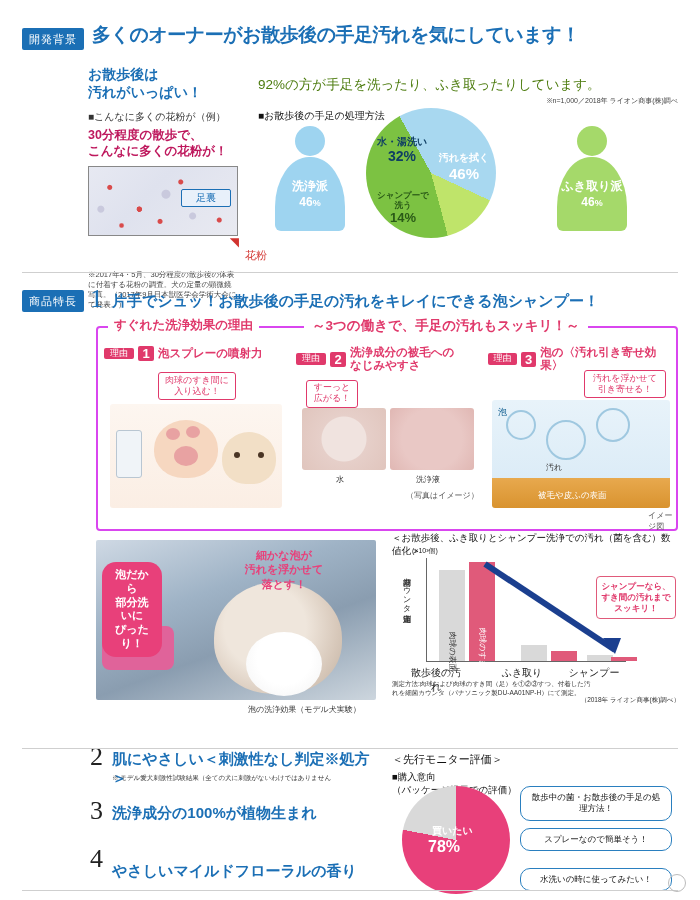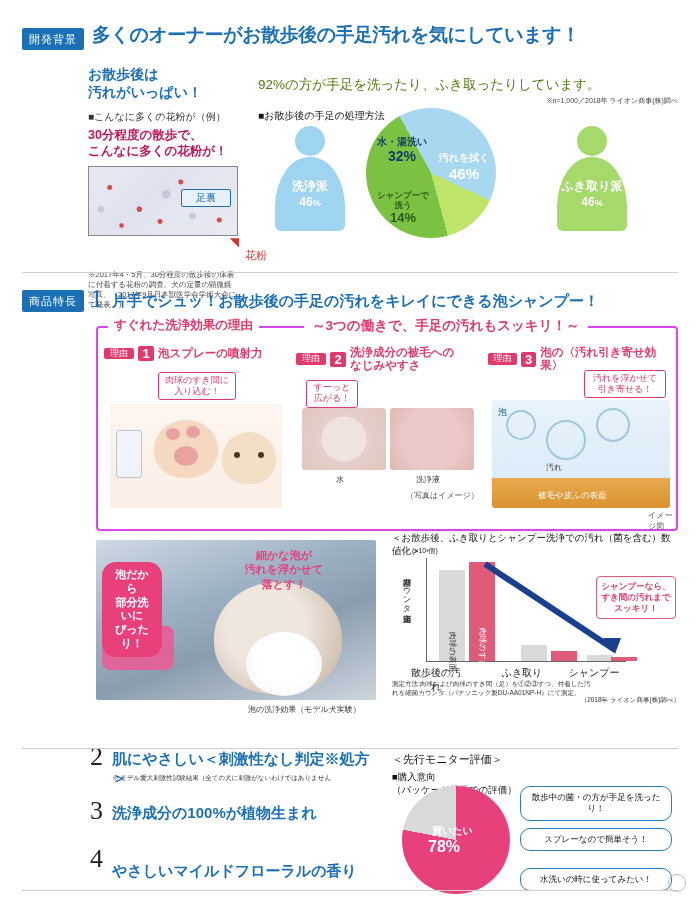--- a/index.html
+++ b/index.html
@@ -367,21 +367,21 @@
     </div>
 
     <div class="mon-box">
       <div class="mon-title">＜先行モニター評価＞</div>
       <div class="mon-sub" style="margin-top:4px;">■購入意向</div>
       <div class="mon-sub">（パッケージ提示での評価）</div>
       <div class="donut">
         <div class="pl">買いたい</div>
         <div class="pct">78%</div>
       </div>
-      <div class="cmt" style="left:128px;top:34px;width:152px;">散歩中の菌・の方が手足を洗ったり！</div>
+      <div class="cmt" style="left:128px;top:34px;width:152px;">散歩中の菌・お散歩後の手足の処理方法！</div>
       <div class="cmt" style="left:128px;top:76px;width:152px;">スプレーなので簡単そう！</div>
       <div class="cmt" style="left:128px;top:116px;width:152px;">水洗いの時に使ってみたい！</div>
 
     </div>
   </div>
 
   <div class="divider" style="top:748px;"></div>
   <div class="divider" style="top:890px;"></div>
   <div class="footer-circle"></div>
 </div>

